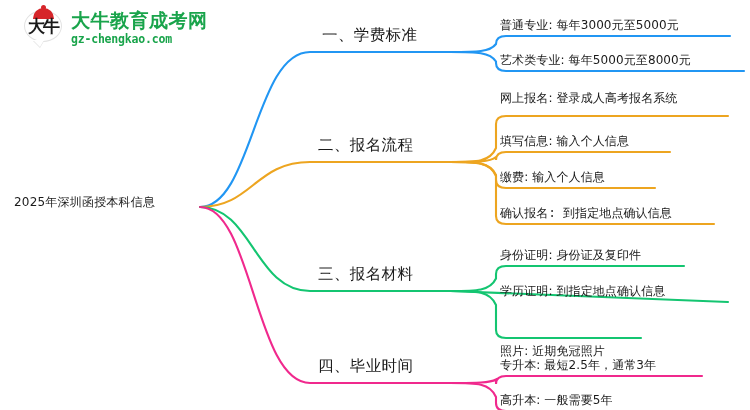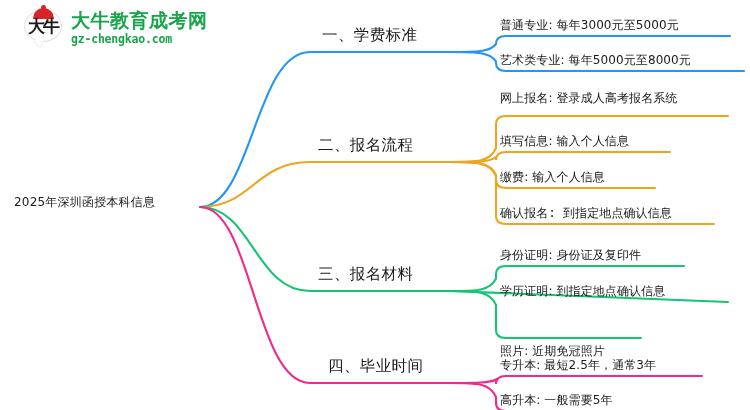--- a/index.html
+++ b/index.html
@@ -111,15 +111,15 @@
       <div class="node leaf-node" style="left: 500px; top: 141px;">填写信息: 输入个人信息</div>
       <div class="node leaf-node" style="left: 500px; top: 177px;">缴费: 输入个人信息</div>
       <div class="node leaf-node" style="left: 500px; top: 213px; font-family: Liberation Mono, monospace;">确认报名: 到指定地点确认信息</div>
       <div class="node branch-node" style="left: 318px; top: 145px;">二、报名流程</div>
       <div class="node leaf-node" style="left: 500px; top: 255px;">身份证明: 身份证及复印件</div>
       <div class="node leaf-node" style="left: 500px; top: 291px;">学历证明: 到指定地点确认信息</div>
       <div class="node leaf-node" style="left: 500px; top: 327px; margin-top: 24px;">照片: 近期免冠照片</div>
       <div class="node branch-node" style="left: 318px; top: 274px;">三、报名材料</div>
       <div class="node leaf-node" style="left: 500px; top: 365px;">专升本: 最短2.5年，通常3年</div>
       <div class="node leaf-node" style="left: 500px; top: 400px;">高升本: 一般需要5年</div>
-      <div class="node branch-node" style="left: 328px; top: 366px;">四、毕业时间</div>
+      <div class="node branch-node" style="left: 318px; top: 366px;">四、毕业时间</div>
     </div>
 </div>
 
 </body></html>

